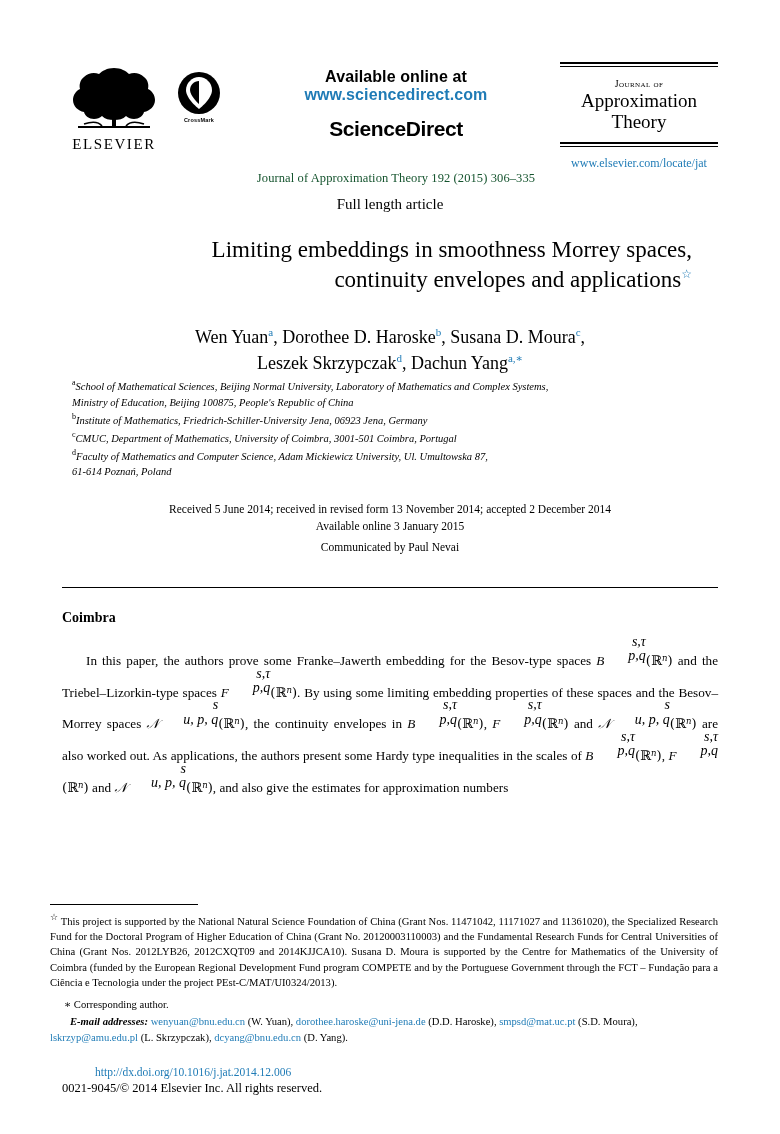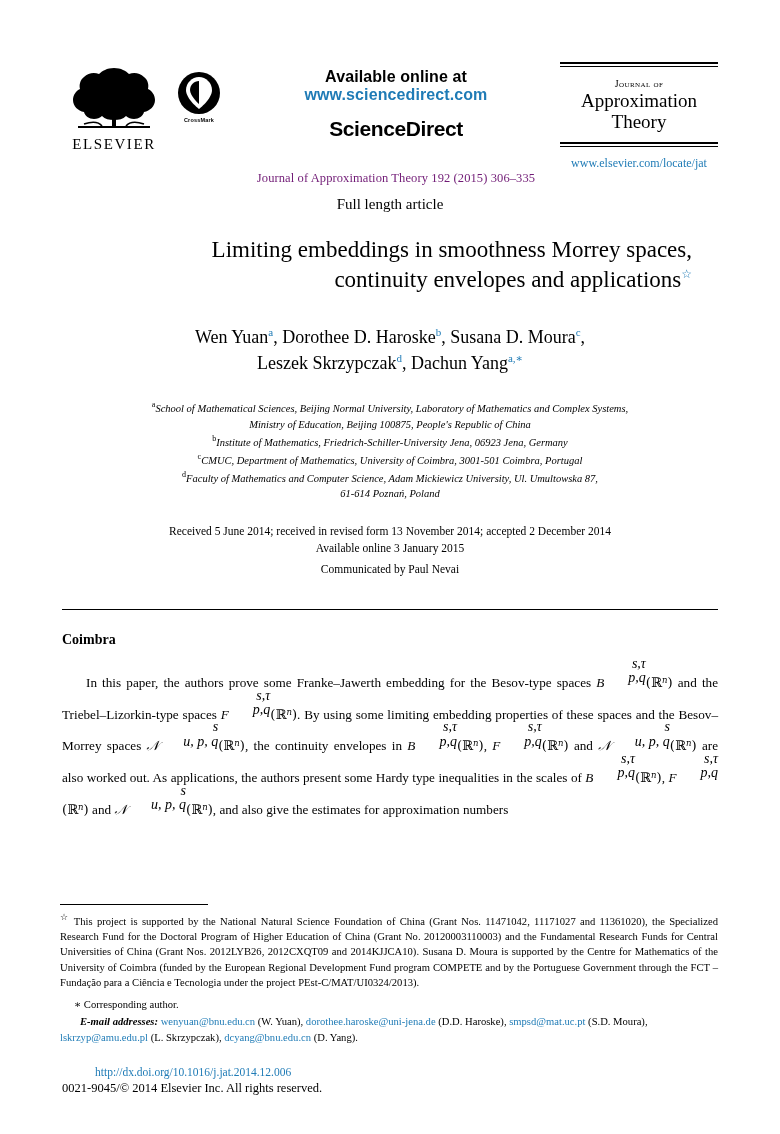--- a/index.html
+++ b/index.html
@@ -76,21 +76,21 @@
   }
   .avail-line .lnk { color: #1f7bb6; font-weight: bold; }
   .sd-logo {
     font-family: "Liberation Sans", sans-serif;
     font-size: 21px;
     font-weight: bold;
     letter-spacing: -0.4px;
     margin-top: 13px;
   }
   .journal-ref {
-    color: #701a75;
+    color: #14532d;
     font-family: "Liberation Serif", serif;
     font-size: 12.5px;
     margin-top: 30px;
     letter-spacing: .1px;
   }
 
   .jat-block {
     width: 158px;
     flex: 0 0 auto;
     text-align: center;
@@ -152,25 +152,23 @@
     margin-top: 28px;
     padding: 0 20px;
   }
   .sup {
     color: #1f7bb6;
     font-size: 11px;
     vertical-align: super;
   }
 
   .affils {
-    text-align: center;
     font-style: italic;
     font-size: 10.5px;
     line-height: 1.55;
-    margin-top: 22px;
     padding: 0 10px;
   }
   .affils .amark {
     font-style: normal;
     font-size: 8px;
     vertical-align: super;
   }
 
   .dates {
     text-align: center;
@@ -222,21 +220,21 @@
     position: relative;
     top: -0.06em;
   }
   .mstack .up { display: block; position: relative; top: -0.30em; }
   .mstack .dn { display: block; position: relative; top: -0.30em; }
   .bbR { font-family: "DejaVu Serif", serif; }
 
   
   .foot {
     position: absolute;
-    left: 60px;
+    left: 50px;
     right: 62px;
     bottom: 88px;
   }
   .foot-rule {
     border: 0;
     border-top: 1.1px solid #000;
     width: 148px;
     margin: 0 0 6px 0;
   }
   .foot-p {

